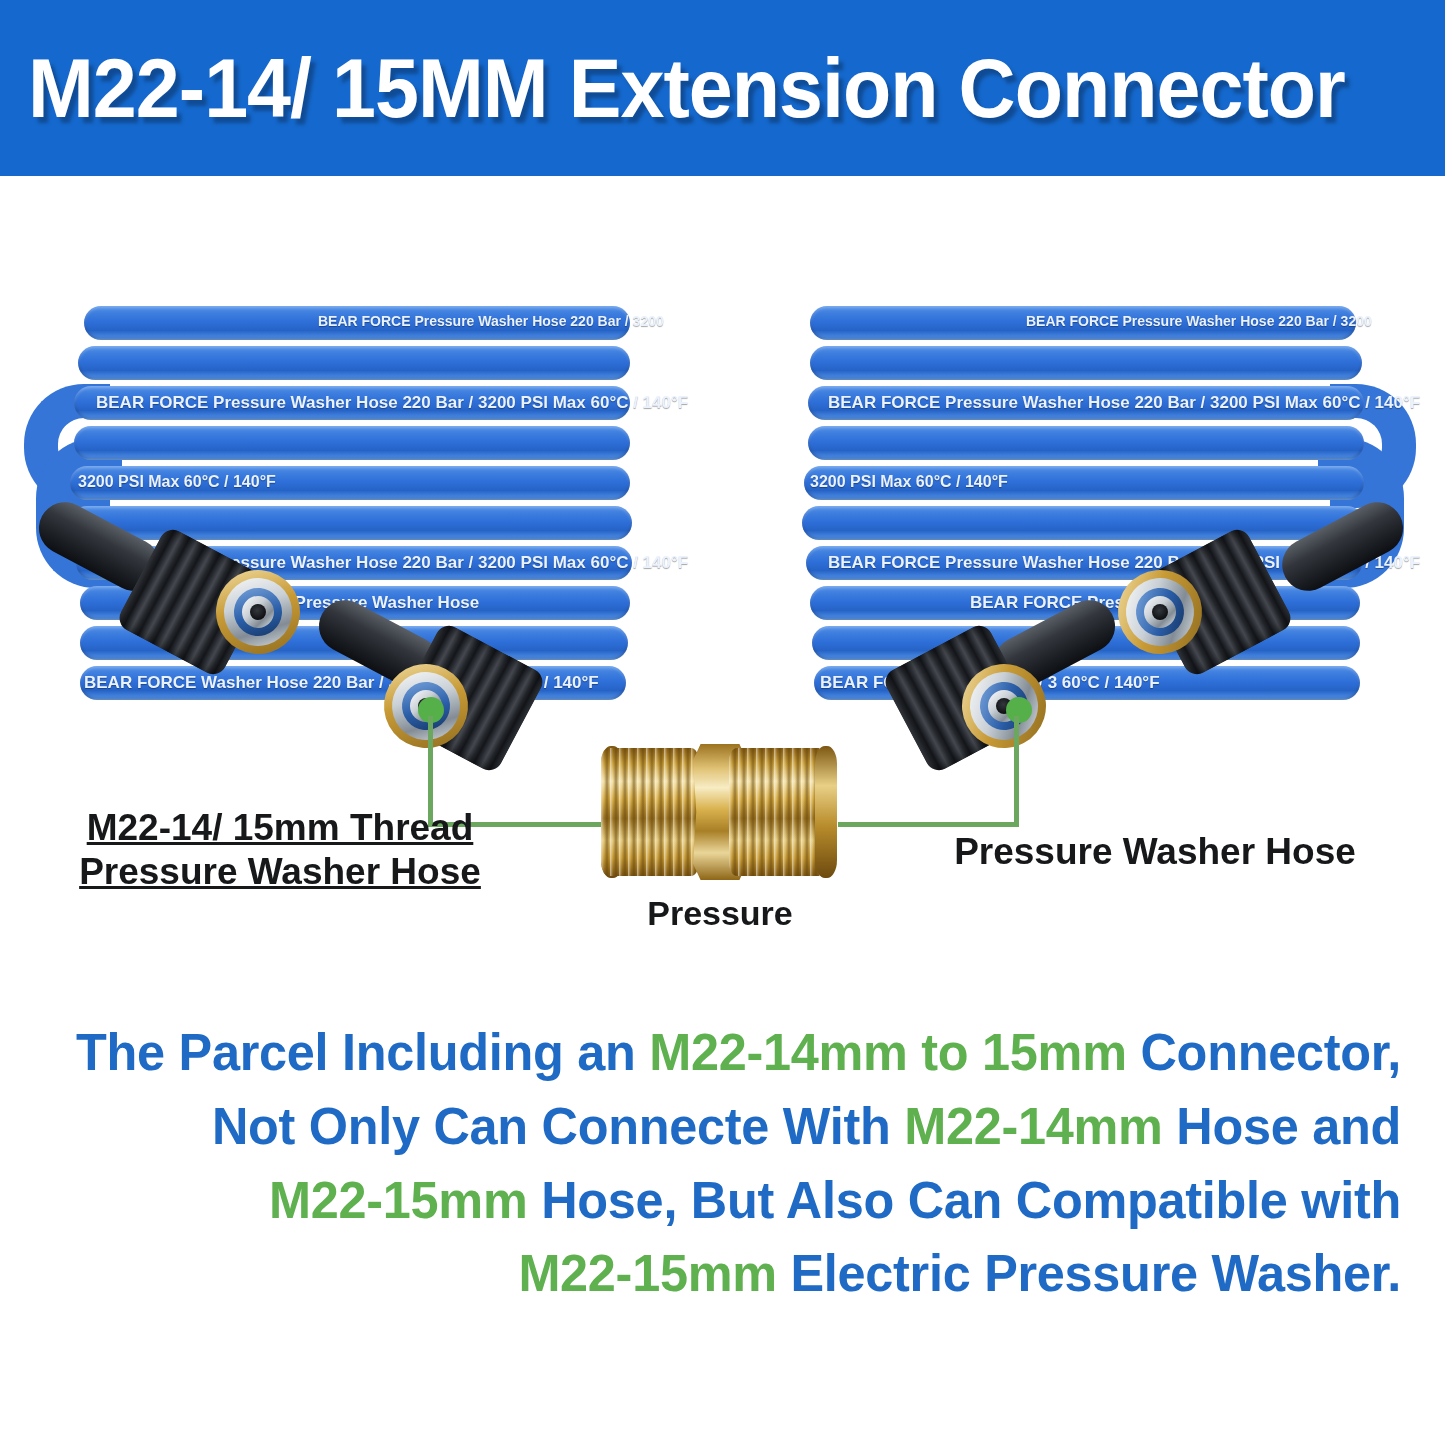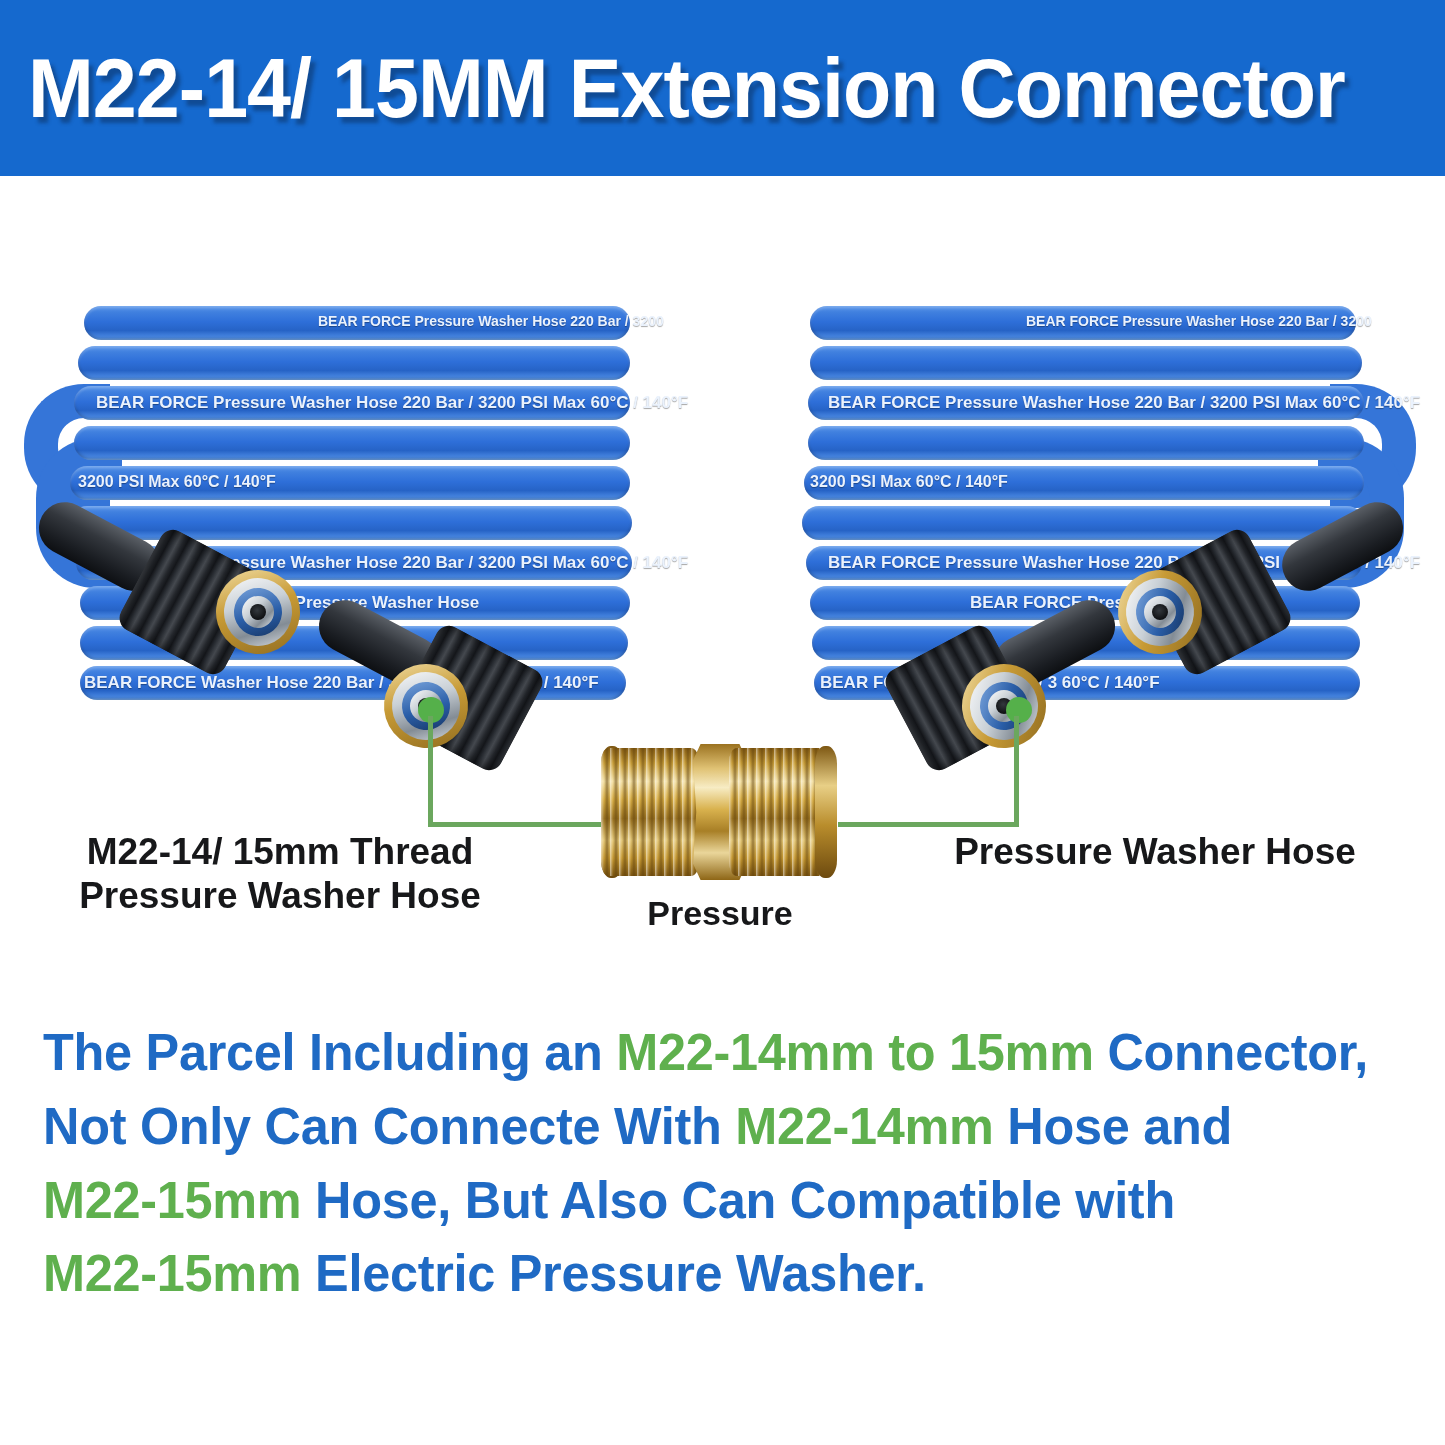--- a/index.html
+++ b/index.html
@@ -147,28 +147,28 @@
   }
 
   
   .caption{
     position:absolute;
     color:#17181a;
     font-weight:bold;
     text-align:center;
     line-height:1.18;
   }
-  #caption-left{left:60px;top:830px;width:440px;font-size:37px;}
+  #caption-left{left:60px;top:806px;width:440px;font-size:37px;text-decoration:underline;}
   #caption-right{left:940px;top:830px;width:430px;font-size:37px;}
   #caption-center{left:600px;top:893px;width:240px;font-size:34px;}
 
   
   #bottom-paragraph{
     position:absolute;left:22px;top:1016px;width:1400px;
-    text-align:left;
+    text-align:right;
     font-size:52px;
     font-weight:bold;
     line-height:1.42;
     letter-spacing:-0.3px;
   }
   #bottom-paragraph .ln{display:block;white-space:nowrap;transform:scaleX(0.97);}
   .t-blue{color:#1f6ac4;}
   .t-green{color:#5fb04e;}
 </style>
 </head>

